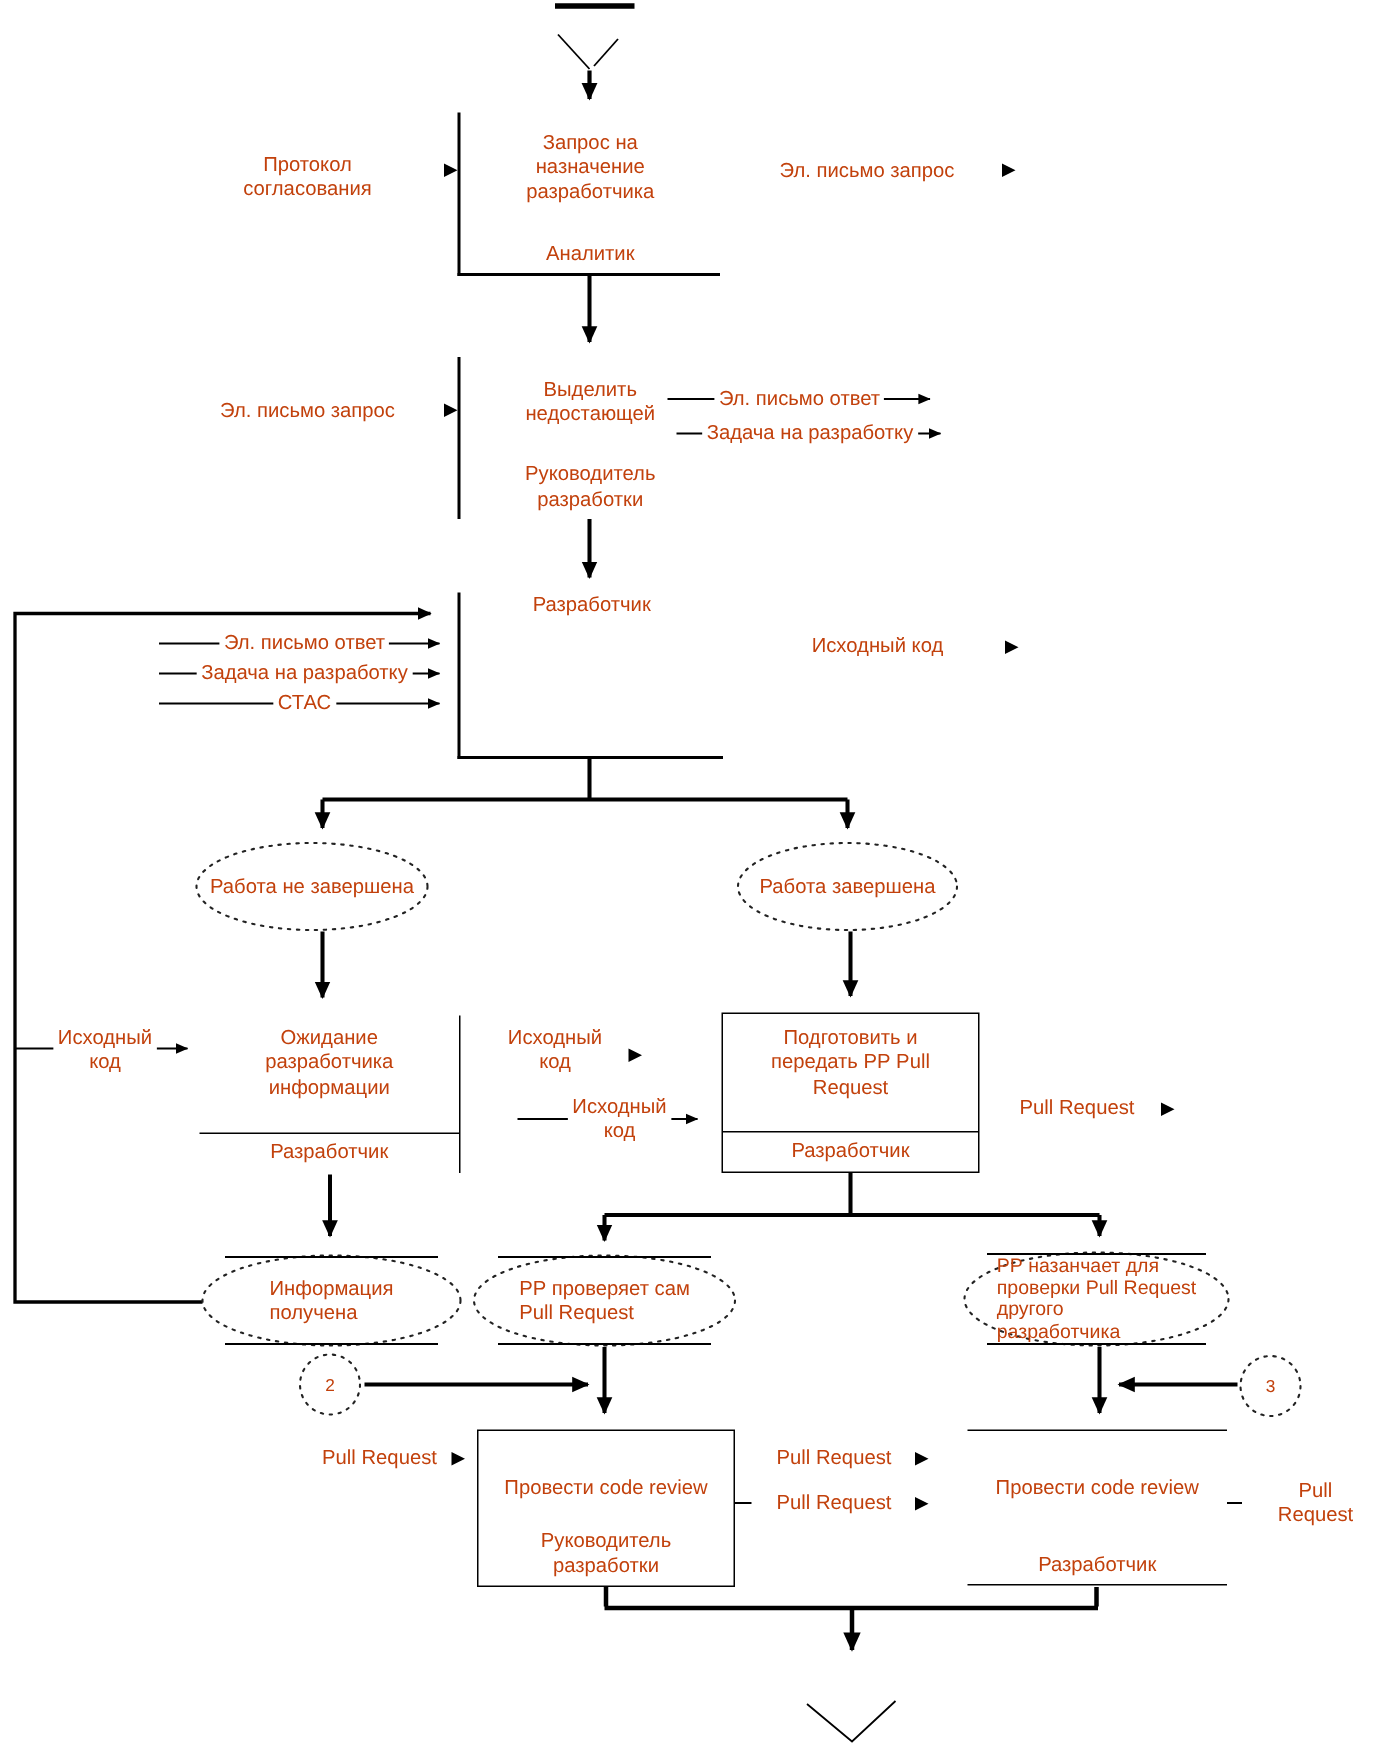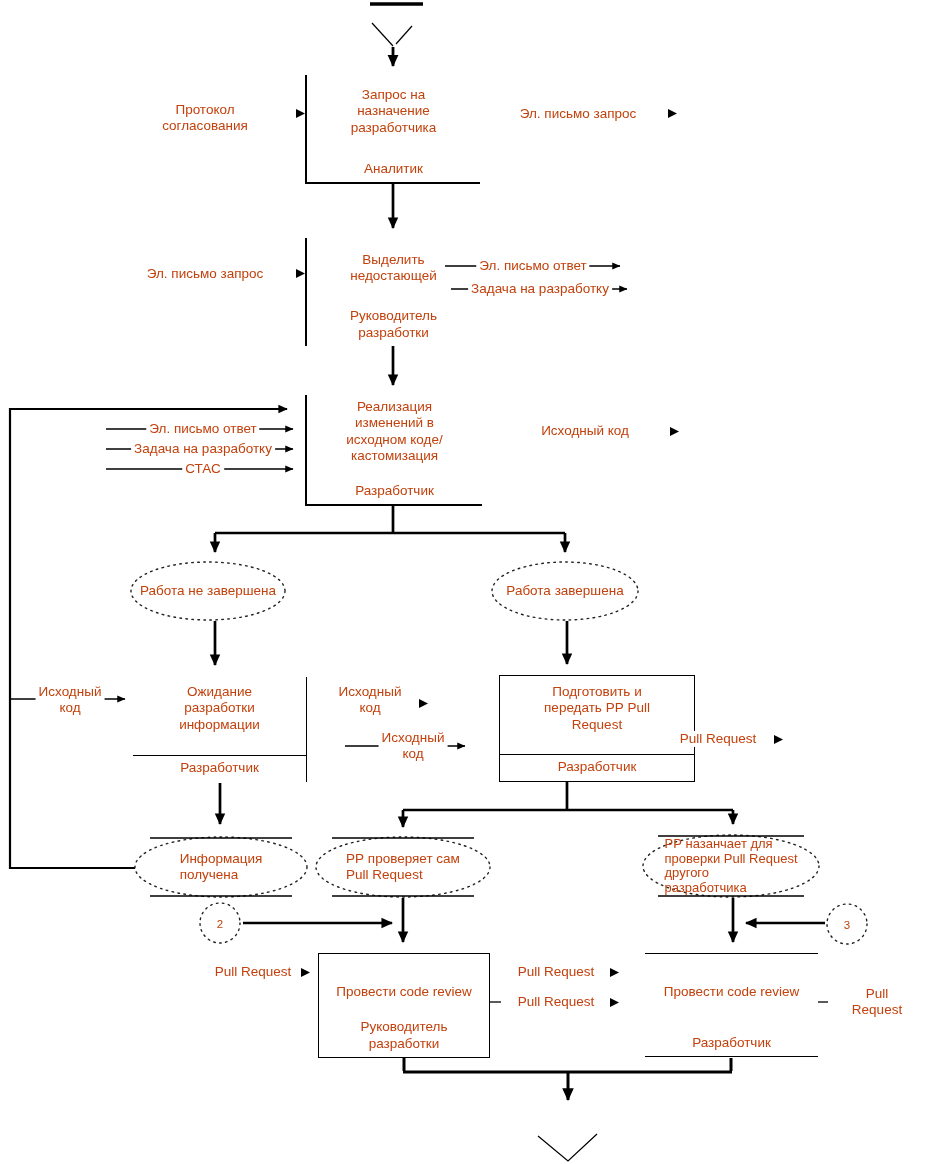--- a/index.html
+++ b/index.html
@@ -119,35 +119,31 @@
   </div>
 
   <div class="box" style="left:305px;top:238px;width:175px;height:108px;border-left:2px solid #000;">
     <div class="bt" style="padding-top:14px;">Выделить
 недостающей</div>
     <div class="br">Руководитель
 разработки</div>
   </div>
 
   <div class="box" style="left:305px;top:395px;width:177px;height:111px;border-left:2px solid #000;border-bottom:2px solid #000;">
-    <div class="bt" style="padding-top:4px;">Реализация
-изменений в
-исходном коде/
-кастомизация</div>
     <div class="br">Разработчик</div>
   </div>
 
   <div class="box sep" style="left:133px;top:677px;width:174px;height:105px;border-right:1.6px solid #000;">
     <div class="bt" style="padding-top:7px;">Ожидание
-разработки
+разработчика
 информации</div>
     <div class="br">Разработчик</div>
   </div>
 
-  <div class="box sep" style="left:481px;top:675px;width:196px;height:107px;border:1.6px solid #000;margin-left:18px;">
+  <div class="box sep" style="left:481px;top:675px;width:172px;height:107px;border:1.6px solid #000;">
     <div class="bt" style="padding-top:8px;">Подготовить и
 передать РР Pull
 Request</div>
     <div class="br">Разработчик</div>
   </div>
 
   <div class="box" style="left:318px;top:953px;width:172px;height:105px;border:1.6px solid #000;">
     <div class="bt" style="padding-top:30px;">Провести code review</div>
     <div class="br">Руководитель
 разработки</div>

